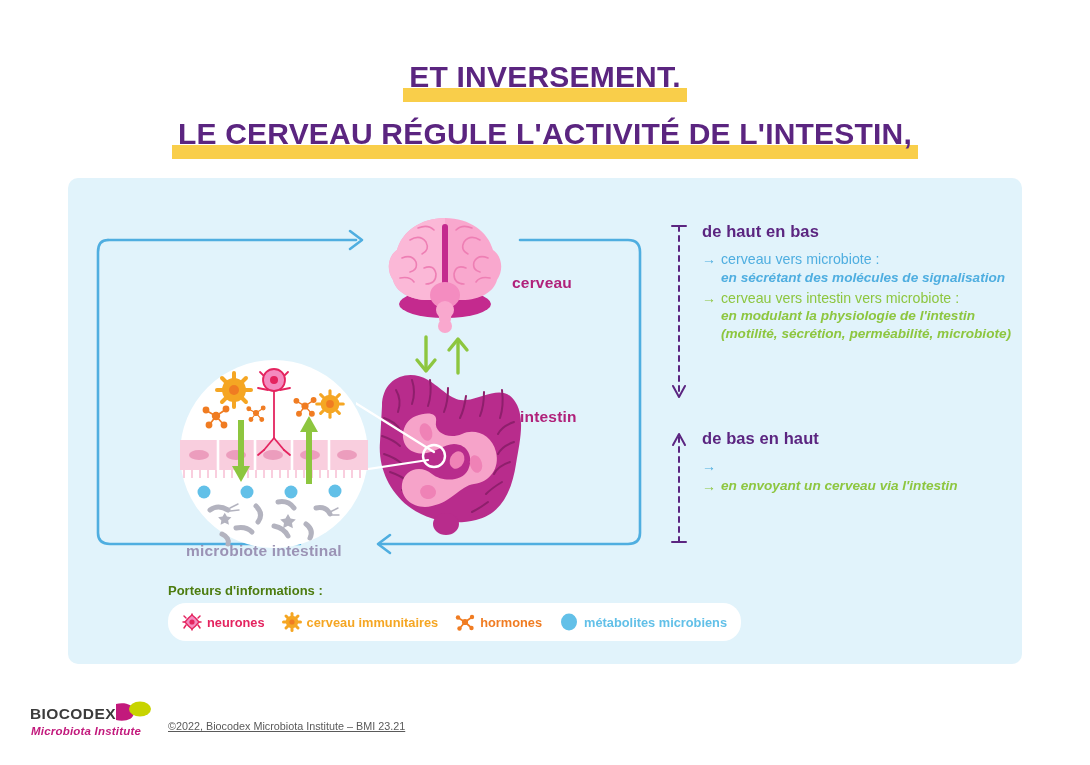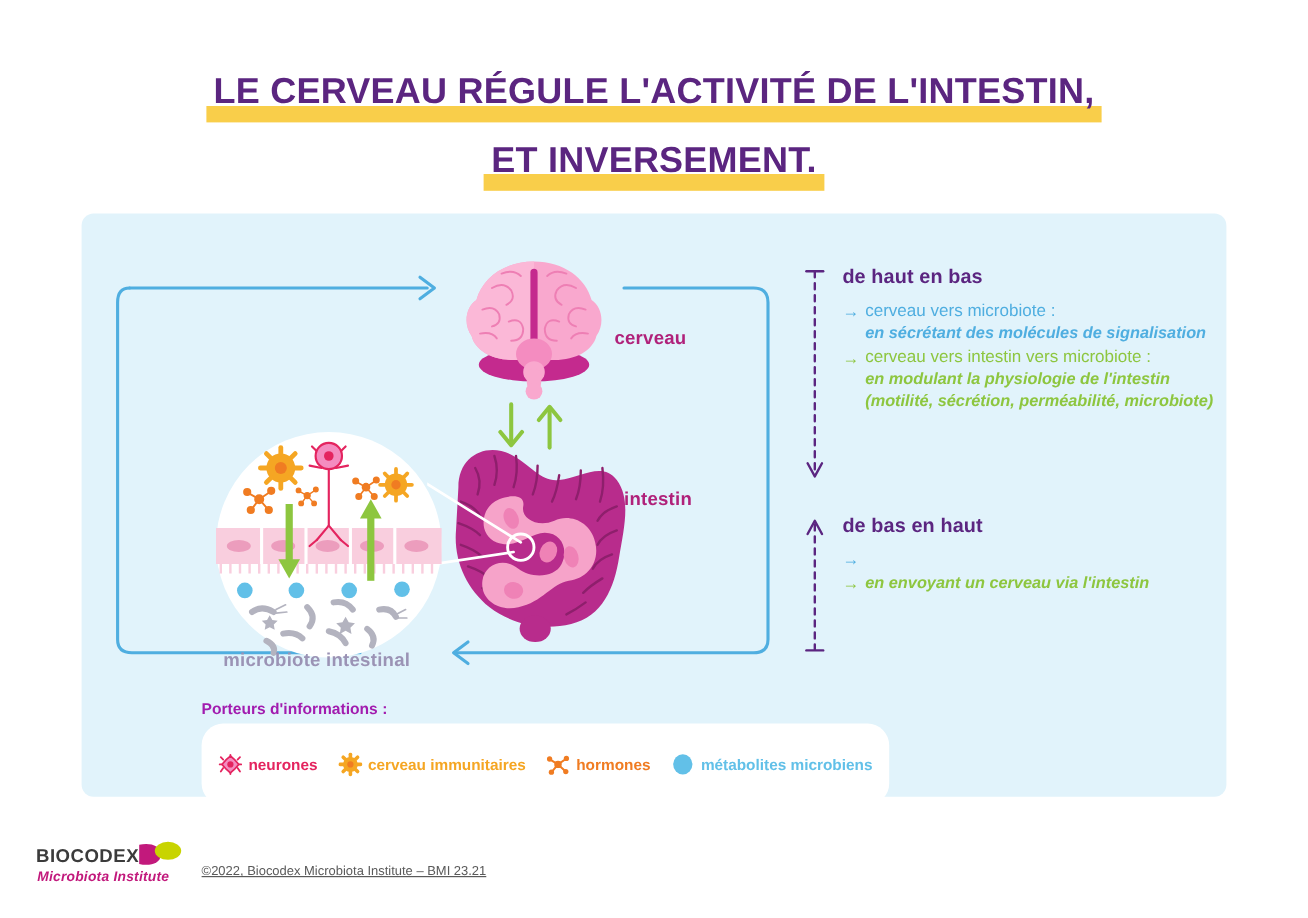--- a/index.html
+++ b/index.html
@@ -169,33 +169,33 @@
   }
   .c-blue  { color: #4FAEE0; }
   .c-green { color: #8DC63F; }
 
   
   .legend-title {
     position: absolute;
     left: 100px;
     top: 405px;
     font-size: 13px;
-    color: #a21caf;
+    color: #4d7c0f;
     font-weight: bold;
   }
   .legend-bar {
     position: absolute;
     left: 100px;
     top: 425px;
     height: 36px;
     background: #ffffff;
     border-radius: 18px;
     display: flex;
     align-items: center;
-    padding: 16px 14px;
+    padding: 1px 14px;
   }
   .leg-item {
     display: flex;
     align-items: center;
     margin-right: 17px;
   }
   .leg-item:last-child { margin-right: 0; }
   .leg-ico {
     width: 20px; height: 20px;
     margin-right: 5px;
@@ -242,24 +242,24 @@
     margin-top: 10px;
     white-space: nowrap;
     text-decoration: underline;
   }
 </style>
 </head>
 <body>
 
 <div class="title-block">
   <span class="title-line">
-    <span class="title-text">LE CERVEAU RÉGULE L'ACTIVITÉ DE L'INTESTIN,</span>
+    <span class="title-text">ET INVERSEMENT.</span>
   </span>
   <span class="title-line">
-    <span class="title-text">ET INVERSEMENT.</span>
+    <span class="title-text">LE CERVEAU RÉGULE L'ACTIVITÉ DE L'INTESTIN,</span>
   </span>
 </div>
 
 <div class="panel">
 
   <svg class="circuit" viewBox="0 0 954 486">
 
     <path d="M40 62 L288 62" stroke="#4FAEE0" stroke-width="2.6" fill="none" stroke-linecap="round"></path>
     <path d="M282 53 L294 62 L282 71" stroke="#4FAEE0" stroke-width="2.6" fill="none" stroke-linecap="round" stroke-linejoin="round"></path>
 

